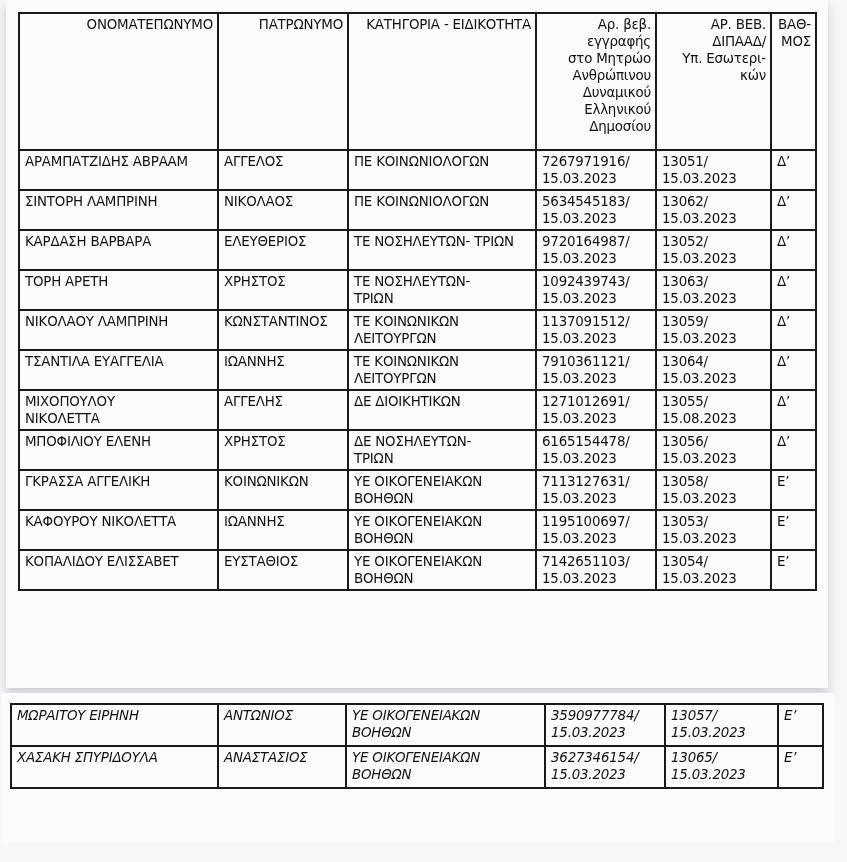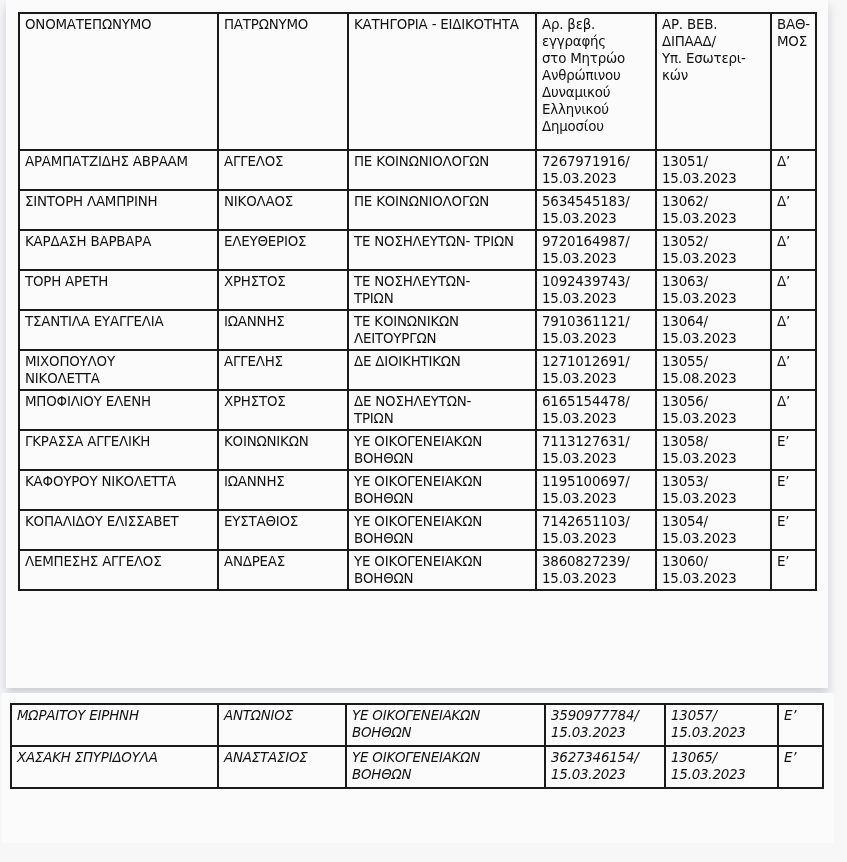--- a/index.html
+++ b/index.html
@@ -27,21 +27,21 @@
     table.t-top { left: 18px; top: 12px; width: 797px; }
     table.t-bottom { left: 10px; top: 703px; width: 812px; font-style: italic; }
     td, th {
       border: 2px solid #1a1a1a;
       vertical-align: top;
       text-align: left;
       font-weight: normal;
       padding: 2px 4px 2px 5px;
       letter-spacing: -0.2px;
     }
-    th { height: 131px; }
+    th { height: 131px; text-align: right; }
     .t-top td { height: 34px; }
     .t-bottom td { height: 36px; }
     .ml { white-space: pre-line; }
   </style>
 </head>
 <body>
 
 <div class="sheet top"></div>
 <div class="sheet bottom"></div>
 
@@ -110,20 +110,31 @@
         <td class="ml">ΧΡΗΣΤΟΣ</td>
         <td class="ml">ΤΕ ΝΟΣΗΛΕΥΤΩΝ-
 ΤΡΙΩΝ</td>
         <td class="ml">1092439743/
 15.03.2023</td>
         <td class="ml">13063/
 15.03.2023</td>
         <td class="ml">Δ’</td>
       </tr>
       <tr>
+        <td class="ml">ΝΙΚΟΛΑΟΥ ΛΑΜΠΡΙΝΗ</td>
+        <td class="ml">ΚΩΝΣΤΑΝΤΙΝΟΣ</td>
+        <td class="ml">ΤΕ ΚΟΙΝΩΝΙΚΩΝ
+ΛΕΙΤΟΥΡΓΩΝ</td>
+        <td class="ml">1137091512/
+15.03.2023</td>
+        <td class="ml">13059/
+15.03.2023</td>
+        <td class="ml">Δ’</td>
+      </tr>
+      <tr>
         <td class="ml">ΤΣΑΝΤΙΛΑ ΕΥΑΓΓΕΛΙΑ</td>
         <td class="ml">ΙΩΑΝΝΗΣ</td>
         <td class="ml">ΤΕ ΚΟΙΝΩΝΙΚΩΝ
 ΛΕΙΤΟΥΡΓΩΝ</td>
         <td class="ml">7910361121/
 15.03.2023</td>
         <td class="ml">13064/
 15.03.2023</td>
         <td class="ml">Δ’</td>
       </tr>
@@ -172,31 +183,20 @@
         <td class="ml">Ε’</td>
       </tr>
       <tr>
         <td class="ml">ΚΟΠΑΛΙΔΟΥ ΕΛΙΣΣΑΒΕΤ</td>
         <td class="ml">ΕΥΣΤΑΘΙΟΣ</td>
         <td class="ml">ΥΕ ΟΙΚΟΓΕΝΕΙΑΚΩΝ
 ΒΟΗΘΩΝ</td>
         <td class="ml">7142651103/
 15.03.2023</td>
         <td class="ml">13054/
-15.03.2023</td>
-        <td class="ml">Ε’</td>
-      </tr>
-      <tr>
-        <td class="ml">ΛΕΜΠΕΣΗΣ ΑΓΓΕΛΟΣ</td>
-        <td class="ml">ΑΝΔΡΕΑΣ</td>
-        <td class="ml">ΥΕ ΟΙΚΟΓΕΝΕΙΑΚΩΝ
-ΒΟΗΘΩΝ</td>
-        <td class="ml">3860827239/
-15.03.2023</td>
-        <td class="ml">13060/
 15.03.2023</td>
         <td class="ml">Ε’</td>
       </tr>
     </tbody>
 </table>
 
 <table class="t-bottom">
   <colgroup>
     <col style="width:207px">
       <col style="width:128px">

